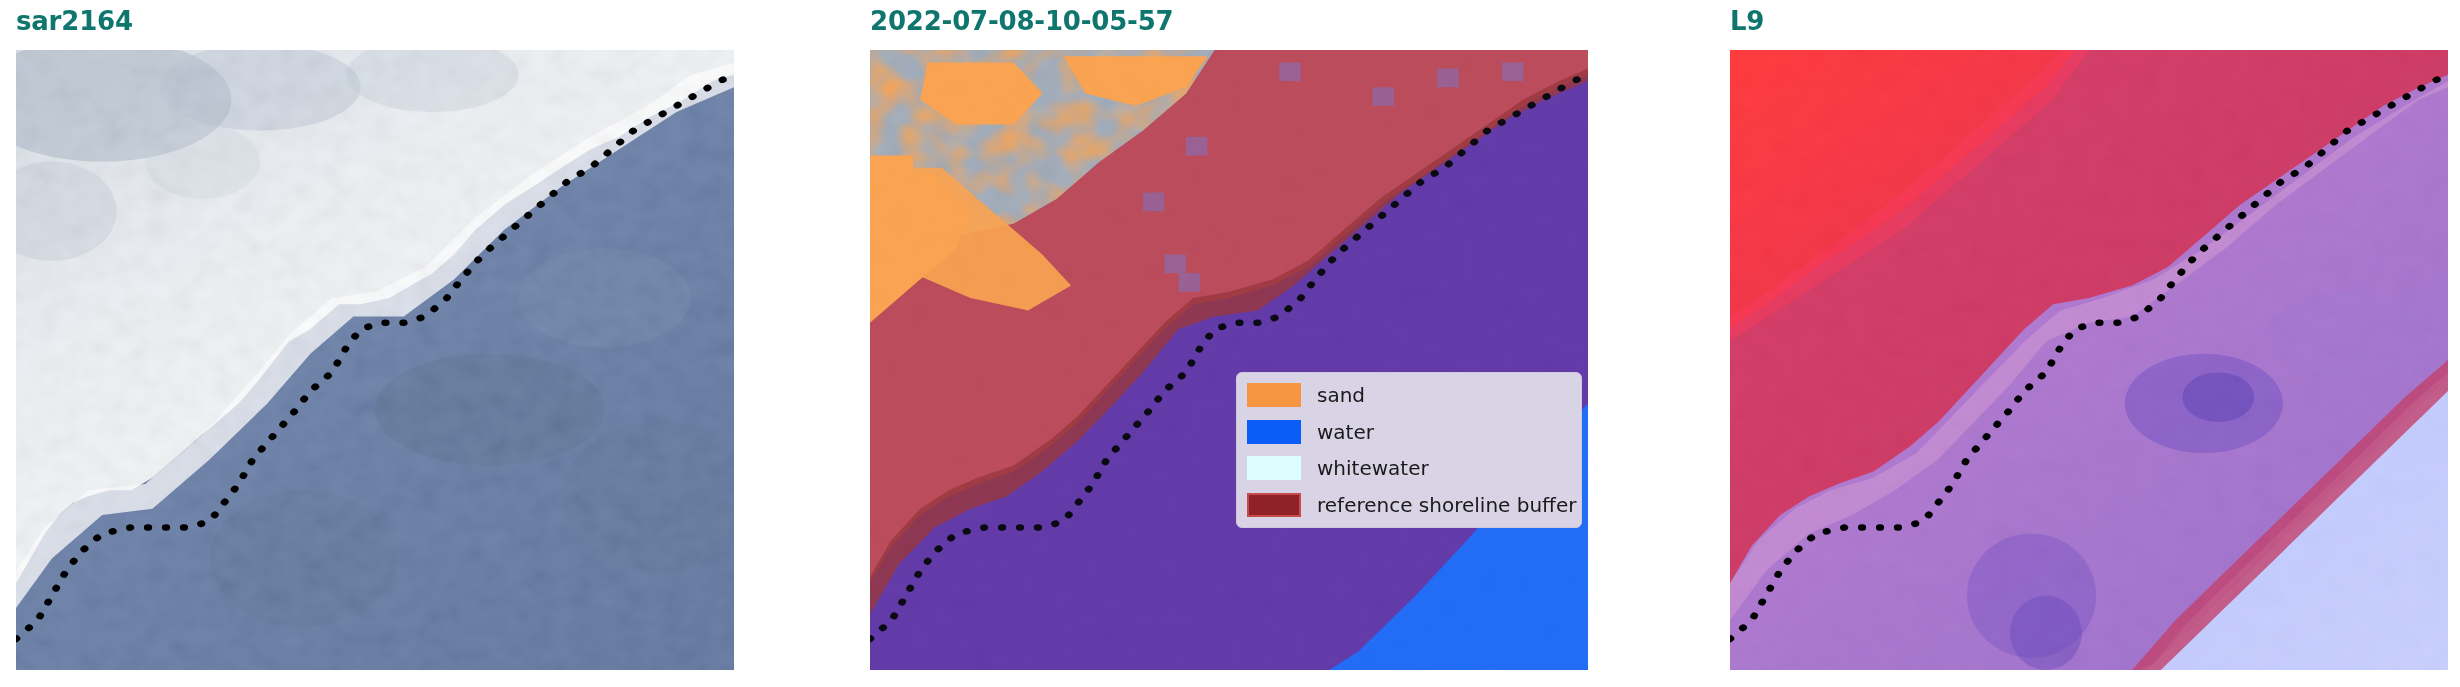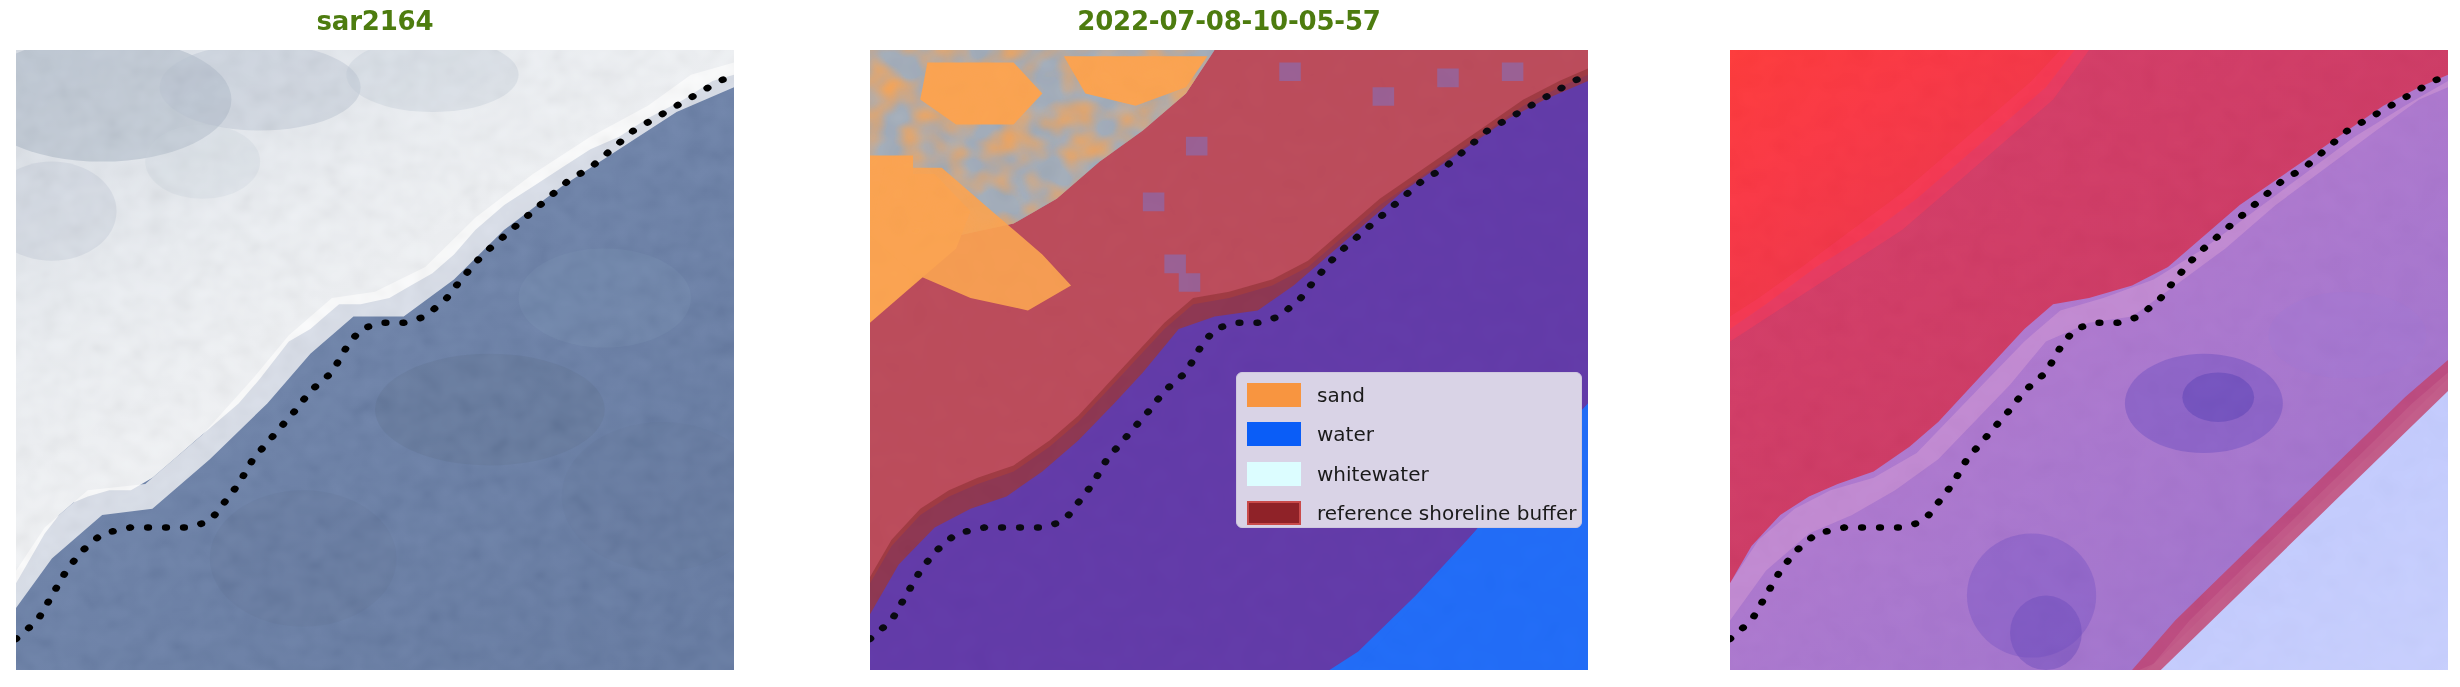--- a/index.html
+++ b/index.html
@@ -27,24 +27,23 @@
     overflow: hidden;
   }
   #panel-0 { left: 16px; }
   #panel-1 { left: 870px; }
   #panel-2 { left: 1730px; }
 
   .panel-title {
     position: absolute;
     top: 6px;
     width: 718px;
-    text-align: center;
     font-size: 26px;
     font-weight: bold;
-    color: #4d7c0f;
+    color: #0f766e;
     font-family: "DejaVu Sans", sans-serif;
     letter-spacing: -0.2px;
     white-space: nowrap;
   }
   #title-0 { left: 16px; }
   #title-1 { left: 870px; }
   #title-2 { left: 1730px; }
 
   .raster {
     position: absolute;
@@ -58,21 +57,21 @@
   .legend {
     position: absolute;
     left: 366px;   
     top: 322px;    
     width: 346px;
     height: 156px;
     background: #d9d3e6;
     border: 1px solid #cfc8de;
     border-radius: 6px;
     box-sizing: border-box;
-    padding: 9px 12px 1px 10px;
+    padding: 9px 12px 9px 10px;
     display: flex;
     flex-direction: column;
     justify-content: space-between;
     box-shadow: 0 0 0 0 rgba(0,0,0,0);
   }
   .legend-row {
     display: flex;
     align-items: center;
     height: 26px;
   }
@@ -104,20 +103,21 @@
     line-height: 1;
   }
 </style>
 </head>
 <body>
 
 <div class="figure">
 
   <div class="panel-title" id="title-0">sar2164</div>
   <div class="panel-title" id="title-1">2022-07-08-10-05-57</div>
+  <div class="panel-title" id="title-2">L9</div>
 
   <div class="panel" id="panel-0">
     <svg class="raster" viewBox="0 0 100 100" preserveAspectRatio="none">
       <defs>
         <filter id="px0" x="0" y="0" width="100%" height="100%">
           <feTurbulence type="fractalNoise" baseFrequency="0.32" numOctaves="2" seed="7" result="n"></feTurbulence>
           <feColorMatrix in="n" type="saturate" values="0" result="g"></feColorMatrix>
           <feComponentTransfer in="g" result="g2">
             <feFuncA type="table" tableValues="0 0.55"></feFuncA>
           </feComponentTransfer>

